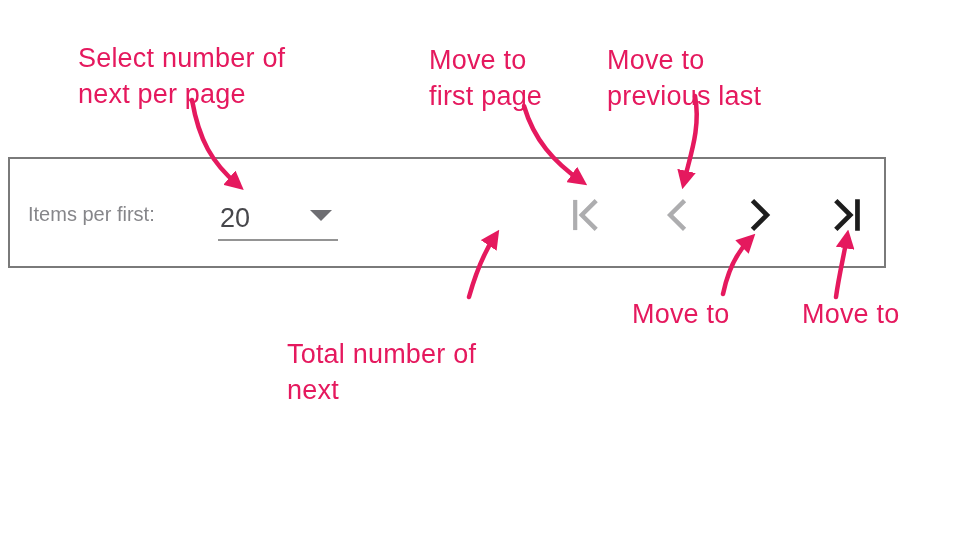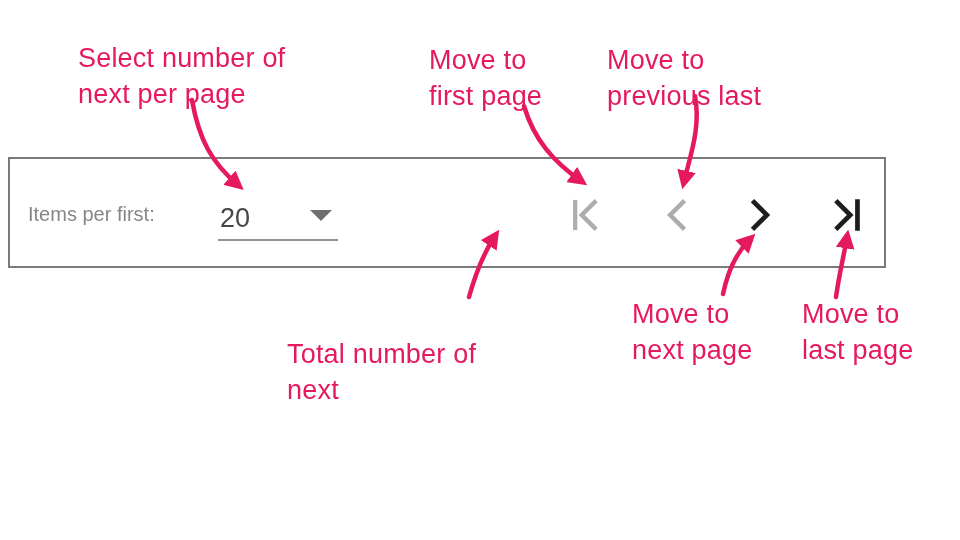--- a/index.html
+++ b/index.html
@@ -116,25 +116,23 @@
   <div class="annotation ann-prev">
     <div>Move to</div>
     <div>previous last</div>
   </div>
   <div class="annotation ann-total">
     <div>Total number of</div>
     <div>next</div>
   </div>
   <div class="annotation ann-next">
     <div>Move to</div>
-    <div>next page</div>
   </div>
   <div class="annotation ann-last">
     <div>Move to</div>
-    <div>last page</div>
   </div>
 
   <div class="paginator">
     <span class="ipp-label">Items per first:</span>
 
     <div class="page-size-select">
       <span class="page-size-value">20</span>
       <span class="dropdown-triangle"></span>
       <span class="select-underline"></span>
     </div>

